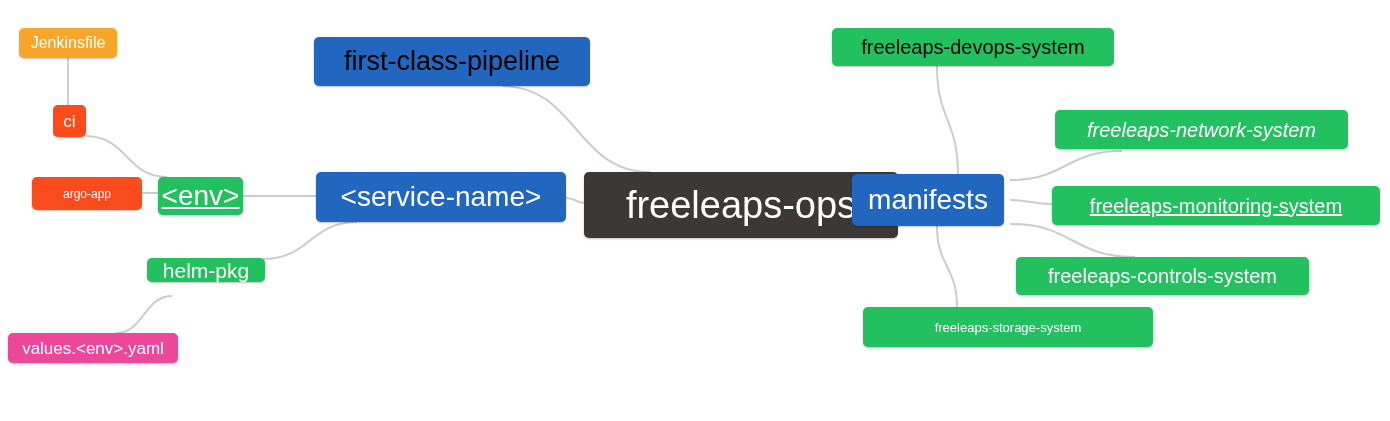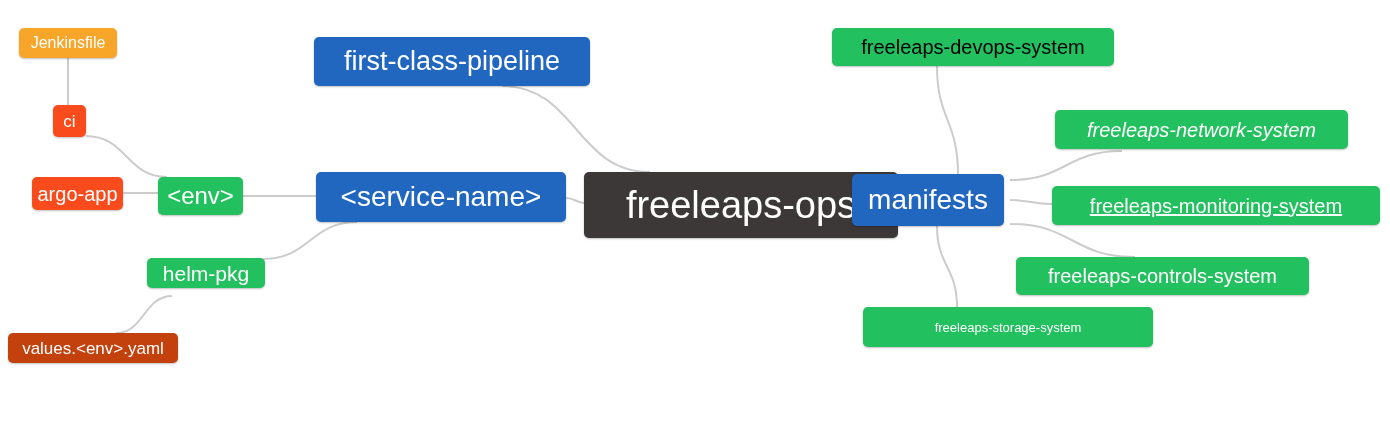--- a/index.html
+++ b/index.html
@@ -53,25 +53,25 @@
       <path d="M 845 203 C 849 203, 849 200, 853 200" fill="none" stroke="#cccccc" stroke-width="2"></path>
       <path d="M 937 66 C 937 120, 958 120, 958 174" fill="none" stroke="#cccccc" stroke-width="2"></path>
       <path d="M 1010 180 C 1066 180, 1066 151, 1122 151" fill="none" stroke="#cccccc" stroke-width="2"></path>
       <path d="M 1010 200 C 1031 200, 1031 204, 1052 204" fill="none" stroke="#cccccc" stroke-width="2"></path>
       <path d="M 1010 224 C 1072.5 224, 1072.5 257, 1135 257" fill="none" stroke="#cccccc" stroke-width="2"></path>
       <path d="M 937 226 C 937 266.5, 957 266.5, 957 307" fill="none" stroke="#cccccc" stroke-width="2"></path>
     </svg>
   <div id="nodes-layer">
       <div class="node" style="left: 19px; top: 28px; width: 98px; height: 30px; font-size: 16px; background: rgb(247, 166, 42); color: rgb(255, 255, 255);">Jenkinsfile</div>
       <div class="node" style="left: 53px; top: 105px; width: 33px; height: 32px; font-size: 17px; background: rgb(250, 75, 28); color: rgb(255, 255, 255);">ci</div>
-      <div class="node" style="left: 32px; top: 177px; width: 91px; height: 33px; font-size: 20px; background: rgb(250, 75, 28); color: rgb(255, 255, 255);">argo-app</div>
-      <div class="node" style="left: 158px; top: 177px; width: 85px; height: 38px; font-size: 24px; background: rgb(34, 192, 94); color: rgb(255, 255, 255);">&lt;env&gt;</div>
-      <div class="node" style="left: 147px; top: 258px; width: 118px; height: 30px; font-size: 21px; background: rgb(34, 192, 94); color: rgb(255, 255, 255); text-align: right;">helm-pkg</div>
-      <div class="node" style="left: 8px; top: 333px; width: 170px; height: 30px; font-size: 17px; background: #c2410c; color: rgb(255, 255, 255);">values.&lt;env&gt;.yaml</div>
-      <div class="node" style="left: 314px; top: 37px; width: 276px; height: 49px; font-size: 27px; background: rgb(33, 103, 192); color: #ffffff;">first-class-pipeline</div>
+      <div class="node" style="left: 32px; top: 177px; width: 110px; height: 33px; font-size: 12px; background: rgb(250, 75, 28); color: rgb(255, 255, 255);">argo-app</div>
+      <div class="node" style="left: 158px; top: 177px; width: 85px; height: 38px; font-size: 28px; background: rgb(34, 192, 94); color: rgb(255, 255, 255); text-decoration: underline;">&lt;env&gt;</div>
+      <div class="node" style="left: 147px; top: 258px; width: 118px; height: 24px; font-size: 21px; background: rgb(34, 192, 94); color: rgb(255, 255, 255); text-align: right;">helm-pkg</div>
+      <div class="node" style="left: 8px; top: 333px; width: 170px; height: 30px; font-size: 17px; background: #ec4899; color: rgb(255, 255, 255);">values.&lt;env&gt;.yaml</div>
+      <div class="node" style="left: 314px; top: 37px; width: 276px; height: 49px; font-size: 27px; background: rgb(33, 103, 192); color: #000000;">first-class-pipeline</div>
       <div class="node" style="left: 316px; top: 172px; width: 250px; height: 50px; font-size: 28px; background: rgb(33, 103, 192); color: rgb(255, 255, 255);">&lt;service-name&gt;</div>
       <div class="node" style="left: 584px; top: 172px; width: 314px; height: 66px; font-size: 38px; background: rgb(59, 56, 55); color: rgb(255, 255, 255);">freeleaps-ops</div>
       <div class="node" style="left: 852px; top: 174px; width: 152px; height: 52px; font-size: 28px; background: rgb(33, 103, 192); color: rgb(255, 255, 255);">manifests</div>
       <div class="node" style="left: 796px; top: 28px; width: 282px; height: 38px; font-size: 20px; background: rgb(34, 192, 94); color: #000000; margin-left: 36px;">freeleaps-devops-system</div>
       <div class="node" style="left: 1055px; top: 110px; width: 293px; height: 39px; font-size: 20px; background: rgb(34, 192, 94); color: rgb(255, 255, 255); font-style: italic;">freeleaps-network-system</div>
       <div class="node" style="left: 1052px; top: 186px; width: 328px; height: 39px; font-size: 20px; background: rgb(34, 192, 94); color: rgb(255, 255, 255); text-decoration: underline;">freeleaps-monitoring-system</div>
       <div class="node" style="left: 1016px; top: 257px; width: 293px; height: 38px; font-size: 20px; background: rgb(34, 192, 94); color: rgb(255, 255, 255);">freeleaps-controls-system</div>
       <div class="node" style="left: 815px; top: 307px; width: 290px; height: 40px; font-size: 13px; background: rgb(34, 192, 94); color: rgb(255, 255, 255); margin-left: 48px;">freeleaps-storage-system</div>
     </div>
 </div>

